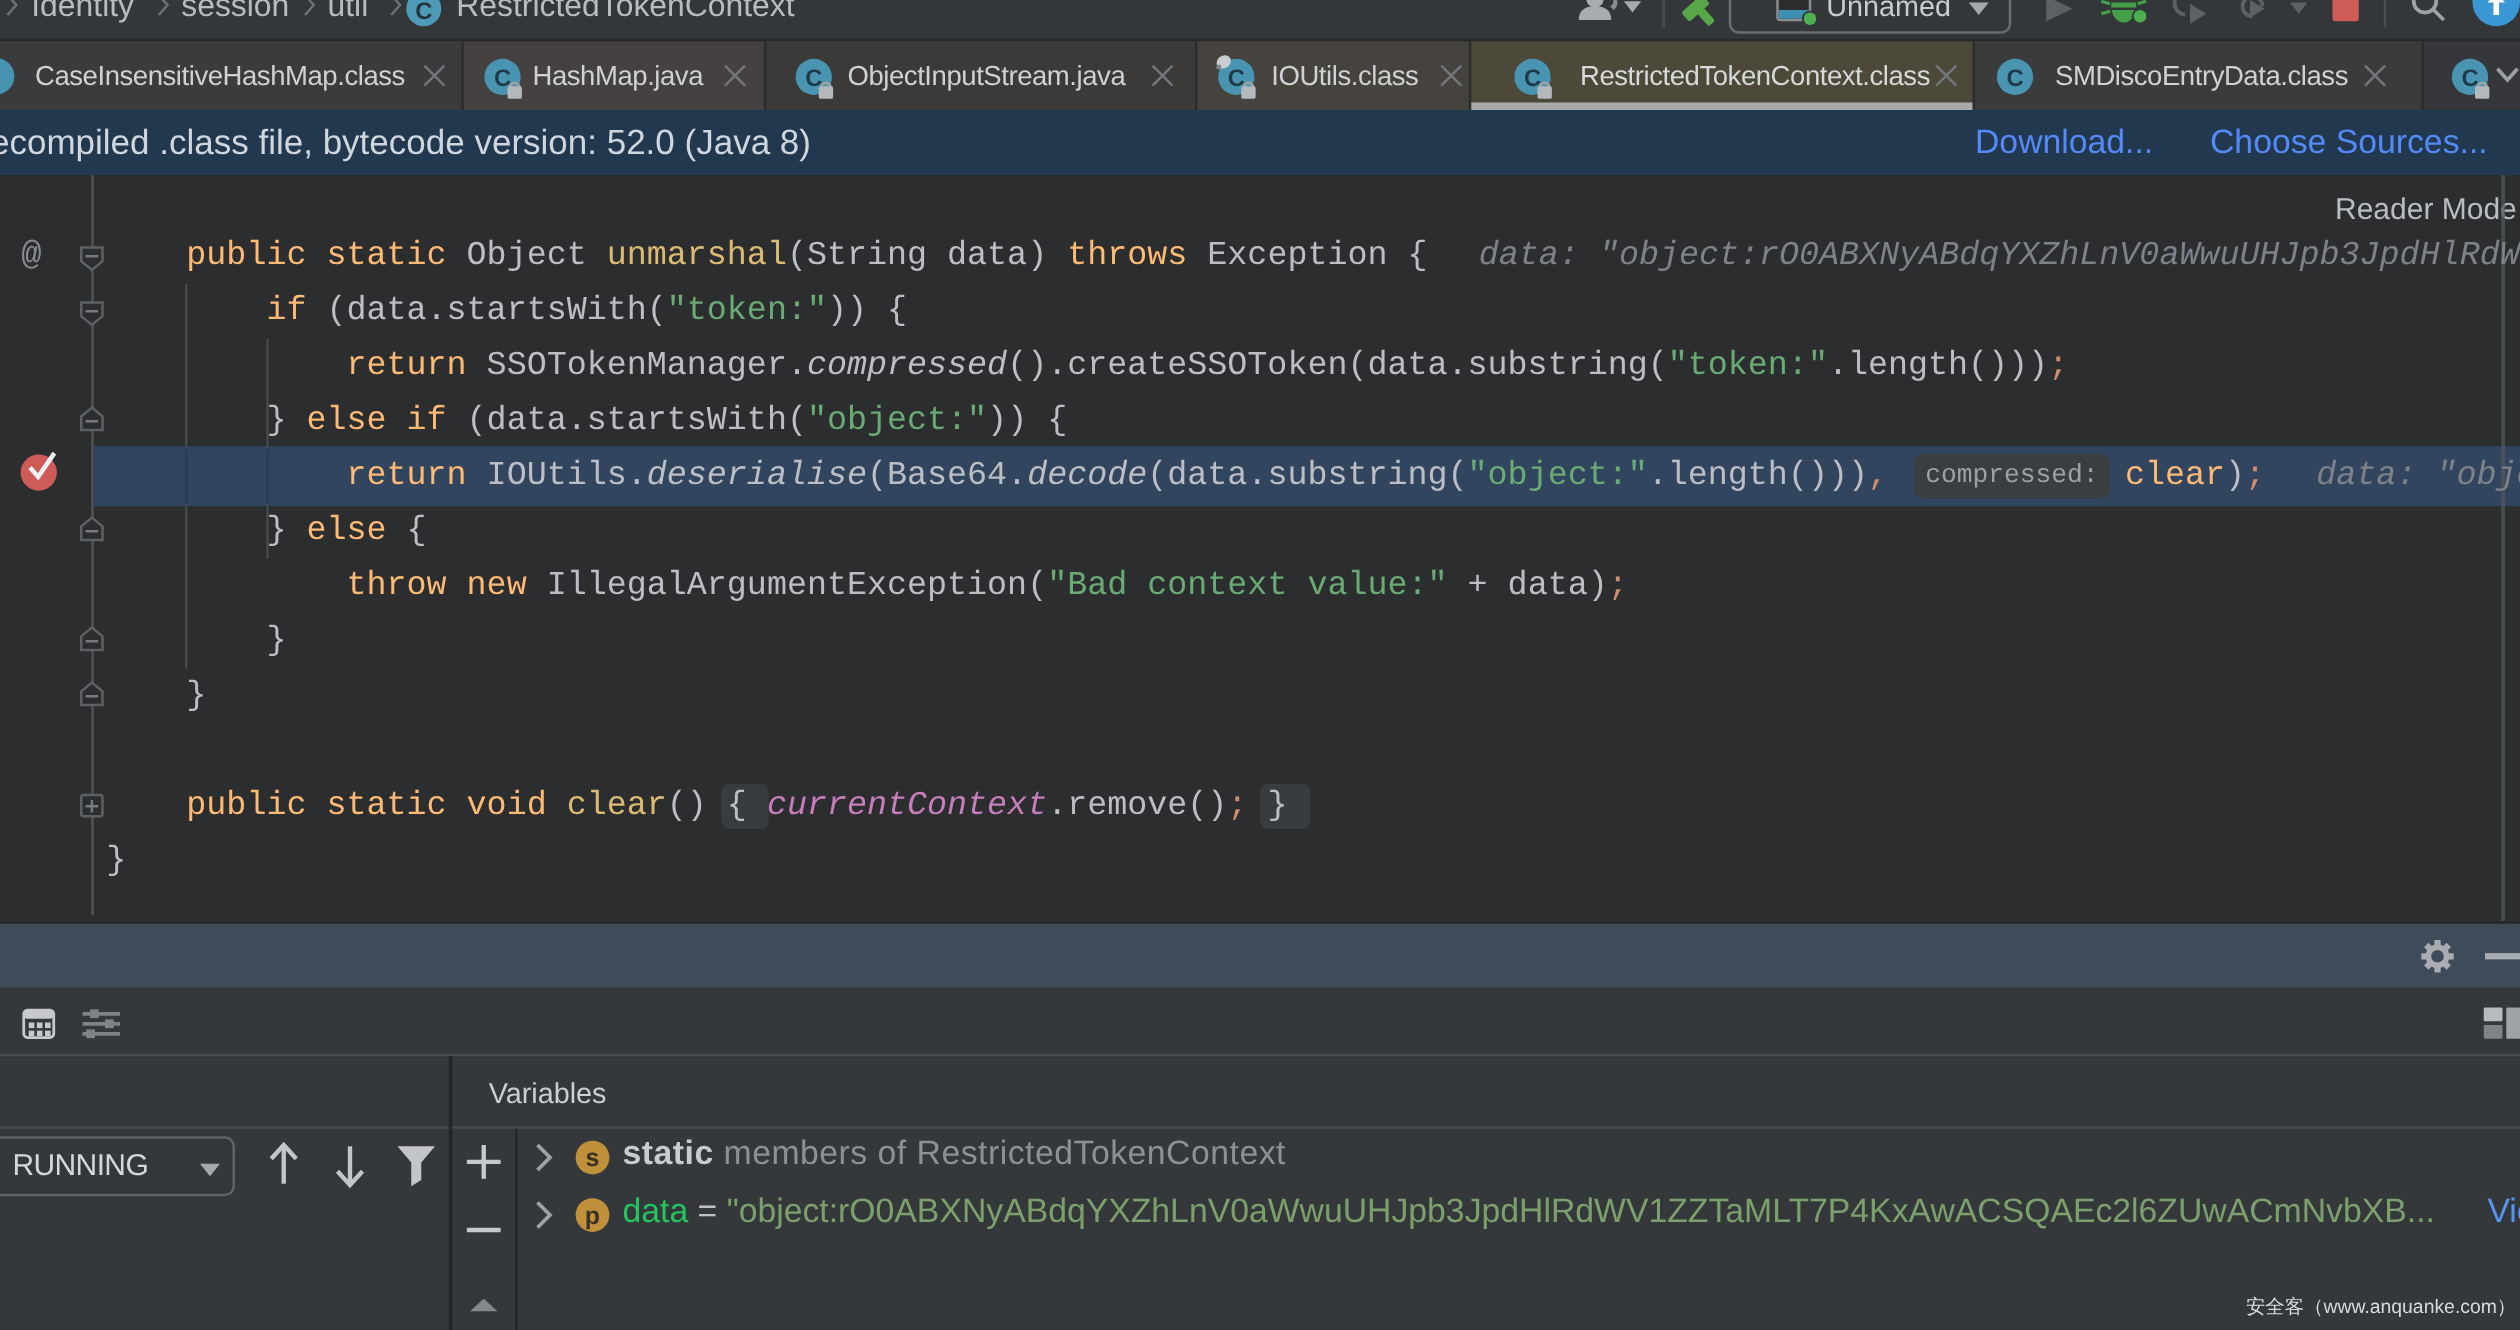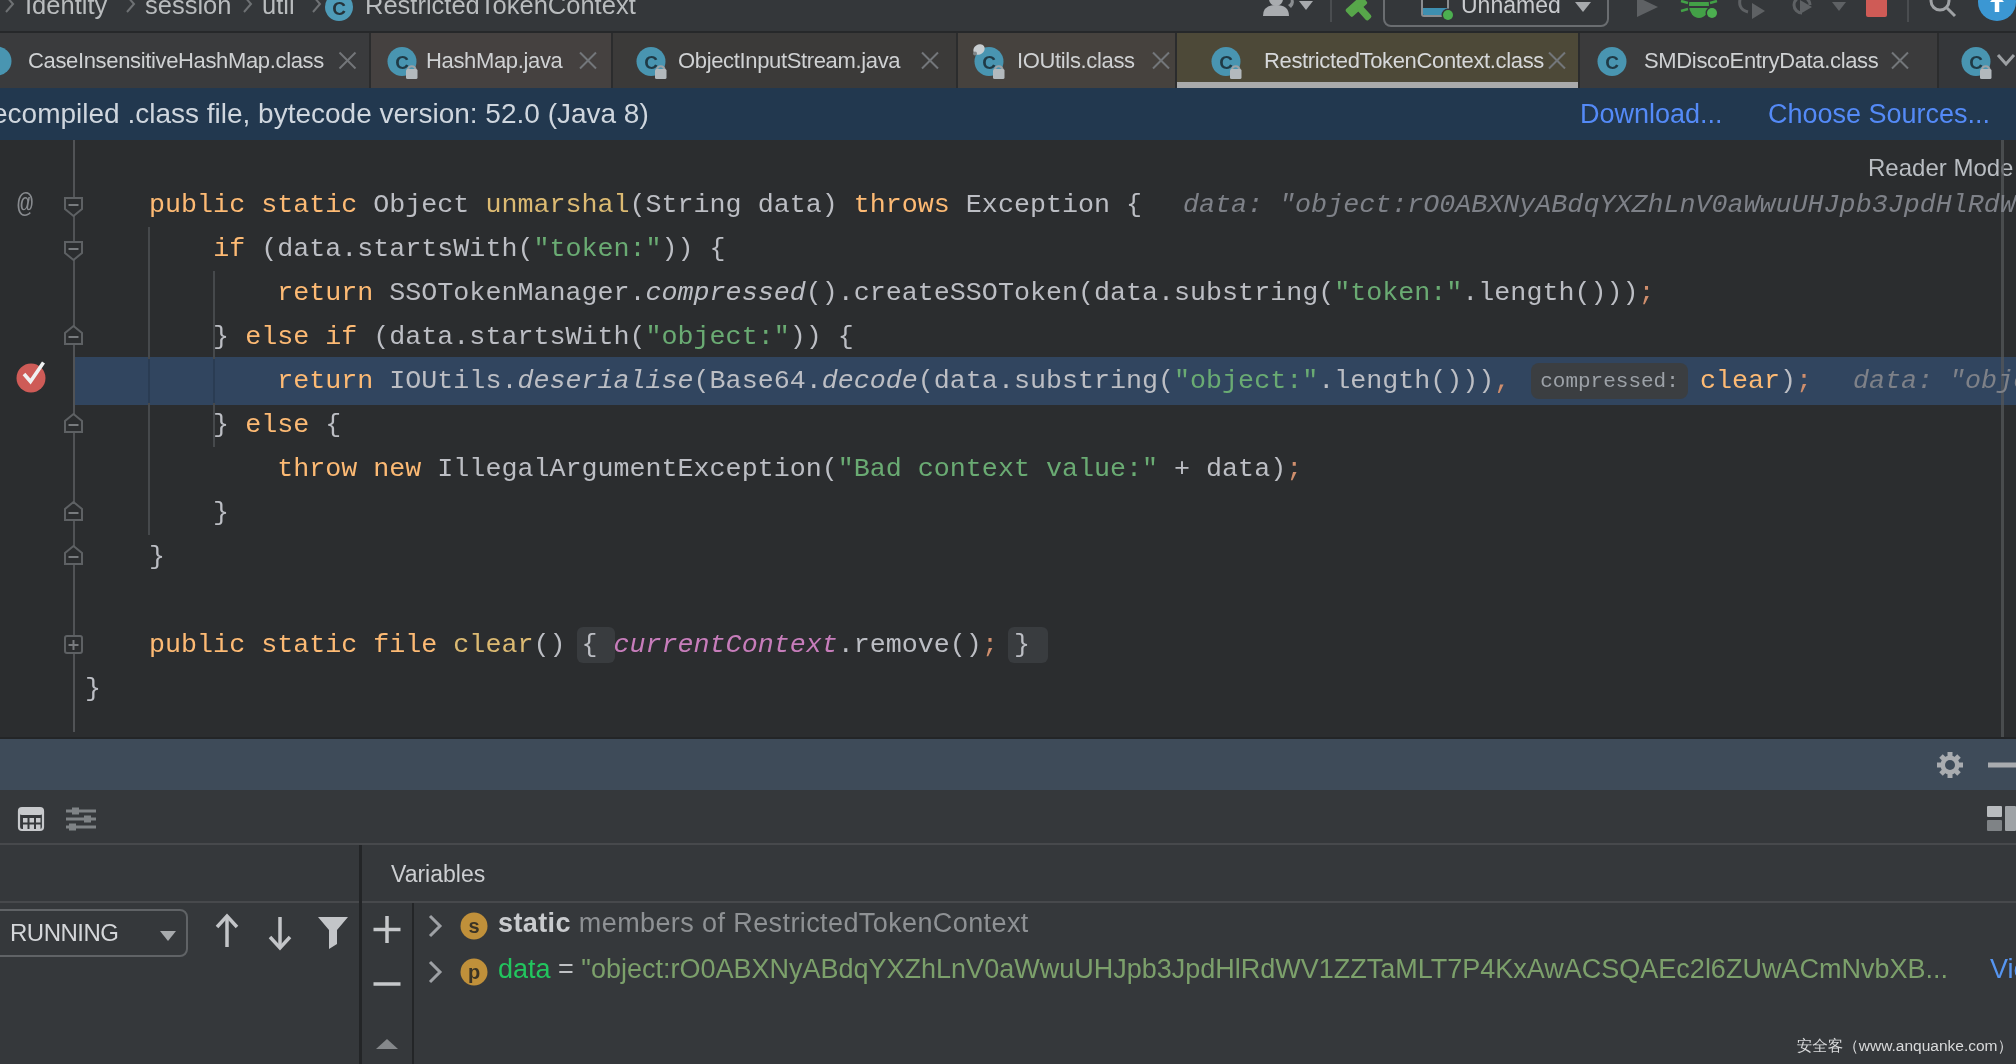--- a/index.html
+++ b/index.html
@@ -181,21 +181,21 @@
 
   <div class="code" style="top:43px;">    <span class="k">public</span> <span class="k">static</span> Object <span class="fn">unmarshal</span>(String data) <span class="k">throws</span> Exception {</div>
   <div class="code" style="top:87px;">        <span class="k">if</span> (data.startsWith(<span class="s">"token:"</span>)) {</div>
   <div class="code" style="top:131px;">            <span class="k">return</span> SSOTokenManager.<span class="it">compressed</span>().createSSOToken(data.substring(<span class="s">"token:"</span>.length()))<span class="o">;</span></div>
   <div class="code" style="top:175px;">        } <span class="k">else</span> <span class="k">if</span> (data.startsWith(<span class="s">"object:"</span>)) {</div>
   <div class="code" style="top:219px;">            <span class="k">return</span> IOUtils.<span class="it">deserialise</span>(Base64.<span class="it">decode</span>(data.substring(<span class="s">"object:"</span>.length()))<span class="o">,</span></div>
   <div class="code" style="top:263px;">        } <span class="k">else</span> {</div>
   <div class="code" style="top:307px;">            <span class="k">throw</span> <span class="k">new</span> IllegalArgumentException(<span class="s">"Bad context value:"</span> + data)<span class="o">;</span></div>
   <div class="code" style="top:351px;">        }</div>
   <div class="code" style="top:395px;">    }</div>
-  <div class="code" style="top:483px;">    <span class="k">public</span> <span class="k">static</span> <span class="k">file</span> <span class="fn">clear</span>() { <span class="fld">currentContext</span>.remove()<span class="o">;</span> }</div>
+  <div class="code" style="top:483px;">    <span class="k">public</span> <span class="k">static</span> <span class="k">void</span> <span class="fn">clear</span>() { <span class="fld">currentContext</span>.remove()<span class="o">;</span> }</div>
   <div class="code" style="top:527px;">}</div>
 
   <div class="inl" style="left:1183px;top:43px;">data: "object:rO0ABXNyABdqYXZhLnV0aWwuUHJpb3JpdHlRdW</div>
   <div class="inl" style="left:1853px;top:219px;">data: "obje</div>
 
   <div class="abs" style="left:1531px;top:223px;width:157px;height:36px;background:#3B3E41;border-radius:8px;">
     <div class="abs mono nowrap" style="left:50%;top:50%;transform:translate(-50%,-50%);font-size:21px;color:#9CA1A7;">compressed:</div>
   </div>
   <div class="abs mono nowrap" style="left:1700px;top:219px;font-size:26.7px;line-height:44px;"><span class="k">clear</span><span style="color:#BCBEC4;">)</span><span class="o">;</span></div>
 

